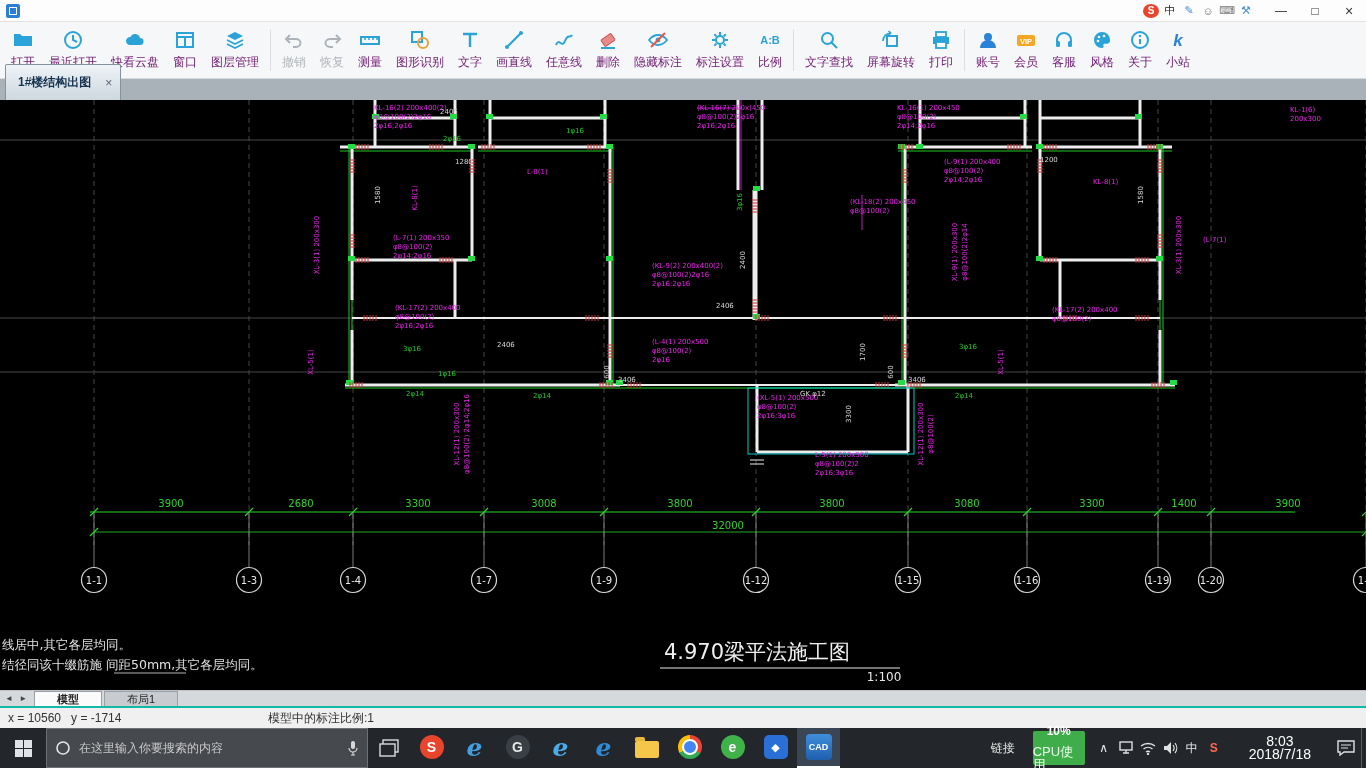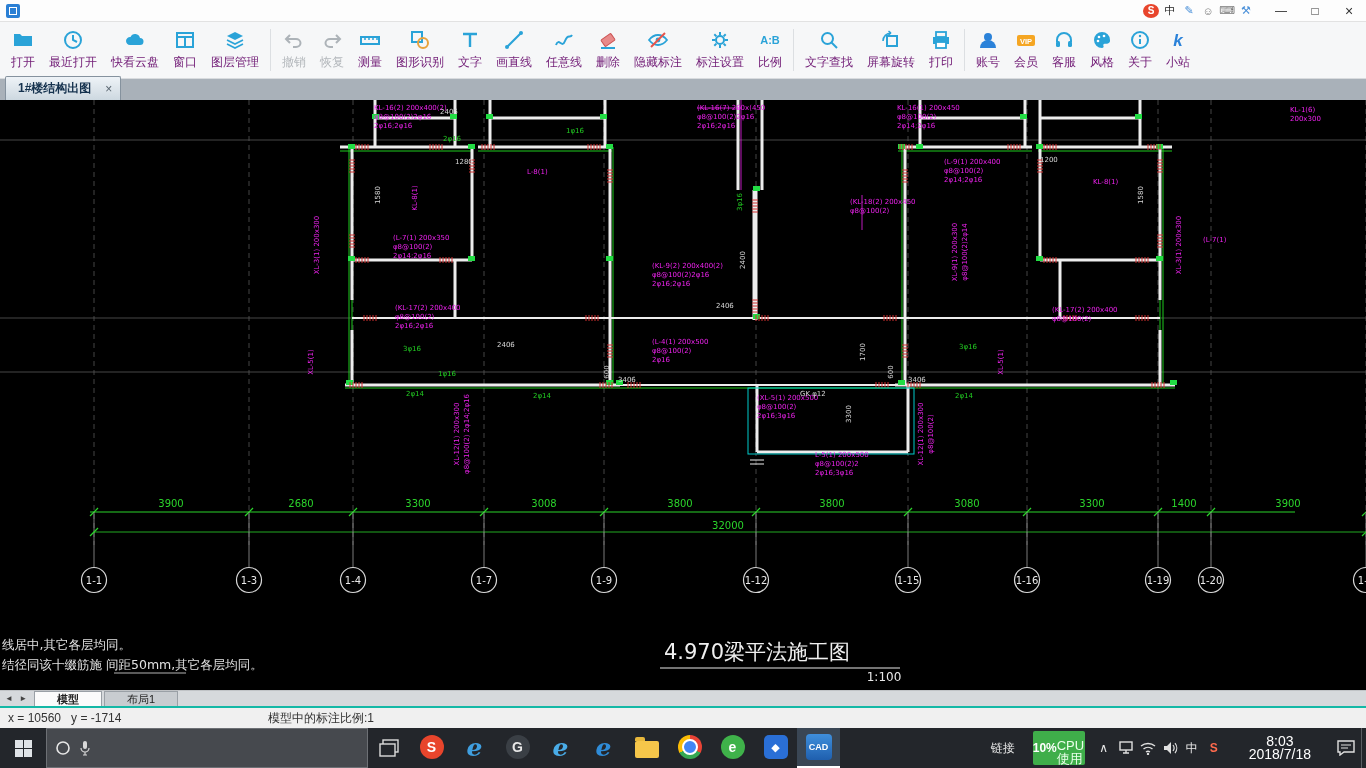--- a/index.html
+++ b/index.html
@@ -18,21 +18,21 @@
 .winbtn.close{font-size:14px}
 
 .toolbar{position:absolute;top:22px;left:0;right:0;height:57px;background:#f6f7f8;border-bottom:1px solid #d8dbde;display:flex;align-items:center;padding:0 4px}
 .tb-item{display:flex;flex-direction:column;align-items:center;justify-content:center;padding:0 7px;height:52px}
 .tb-ico,.tb-ico svg{width:22px;height:22px;display:block}
 .tb-label{font-size:12px;color:#701a75;margin-top:3px;white-space:nowrap}
 .tb-item.disabled .tb-label{color:#b4b8bc}
 .tb-sep{width:1px;height:42px;background:#dcdfe2;margin:0 4px}
 
 .tabbar{position:absolute;top:79px;left:0;right:0;height:21px;background:#a9b1b9;display:flex;align-items:flex-end}
-.tab{height:24px;margin-left:5px;background:linear-gradient(#eef3f7,#cdd8e0);border:1px solid #85929e;border-bottom:none;display:flex;align-items:center;padding:0 8px 0 12px;font-size:12px;font-weight:bold;color:#15324e;border-radius:2px 2px 0 0}
+.tab{height:36px;margin-left:5px;background:linear-gradient(#eef3f7,#cdd8e0);border:1px solid #85929e;border-bottom:none;display:flex;align-items:center;padding:0 8px 0 12px;font-size:12px;font-weight:bold;color:#15324e;border-radius:2px 2px 0 0}
 .tab-close{margin-left:14px;color:#5a6670;font-size:12px;font-weight:normal}
 
 .canvas{position:absolute;top:100px;left:0;width:1366px;height:590px;background:#000}
 .canvas svg{display:block}
 .canvas text{font-family:"DejaVu Sans","Liberation Sans",sans-serif}
 
 .modeltabs{position:absolute;top:690px;left:0;right:0;height:16px;background:#d6d9dc;display:flex;align-items:center;font-size:11px;color:#222;border-top:1px solid #c0c3c6}
 .mt-arrows{font-size:8px;color:#444;margin:0 5px;letter-spacing:2px}
 .mtab{padding:0 22px;height:15px;display:flex;align-items:center;border:1px solid #9aa0a6;border-bottom:none;background:#c8ccd0;margin-right:2px}
 .mtab.active{background:#fbfbfb;font-weight:bold}
@@ -52,21 +52,21 @@
 .glyph-circle{width:24px;height:24px;border-radius:50%;display:flex;align-items:center;justify-content:center;font-weight:bold;font-size:14px}
 .glyph-letter{font-size:25px;font-weight:bold;font-style:italic;font-family:"DejaVu Serif","Liberation Serif",serif;line-height:1}
 .glyph-square{width:24px;height:24px;border-radius:5px;display:flex;align-items:center;justify-content:center;font-size:11px}
 .folder-ico{width:24px;height:17px;background:#f6c64a;border-radius:2px;position:relative;margin-top:4px}
 .folder-ico::before{content:"";position:absolute;top:-4px;left:0;width:10px;height:4px;background:#e8b83c;border-radius:2px 2px 0 0}
 .chrome-ico{width:24px;height:24px;border-radius:50%;background:conic-gradient(#ea4335 0deg 120deg,#34a853 120deg 240deg,#fbbc05 240deg 360deg);position:relative}
 .chrome-ico::after{content:"";position:absolute;left:4px;top:4px;width:12px;height:12px;border-radius:50%;background:#4285f4;border:2px solid #fff}
 .cad-ico{width:26px;height:26px;border-radius:4px;background:linear-gradient(#3f8fdc,#1f5fae);color:#fff;font-size:9px;font-weight:bold;display:flex;align-items:center;justify-content:center}
 .tray{margin-left:auto;display:flex;align-items:center;height:40px}
 .links{font-size:12px;margin:0 18px;color:#e8e8e8}
-.cpu{width:52px;height:34px;background:#3fae4a;border-radius:2px;display:flex;flex-direction:row;align-items:center;justify-content:center;line-height:1;margin-right:8px}
+.cpu{width:52px;height:34px;background:#3fae4a;border-radius:2px;display:flex;flex-direction:column;align-items:center;justify-content:center;line-height:1;margin-right:8px}
 .cpu b{font-size:12px;color:#fff}
 .cpu span{font-size:13px;color:#eaffea;margin-top:8px}
 .tray-ico{width:22px;height:40px;display:flex;align-items:center;justify-content:center;font-size:12px;color:#e8e8e8}
 .clock{text-align:center;font-size:14px;line-height:13px;margin:0 24px;white-space:nowrap;color:#fff}
 .showdesk{width:5px;height:40px;border-left:1px solid #5a5e63;margin-left:4px}
 </style>
 </head>
 <body>
 
 <div class="page">
@@ -738,20 +738,21 @@
         <rect x="0" y="0" width="8" height="8" fill="#dfe3e7"></rect>
           <rect x="9" y="0" width="8" height="8" fill="#dfe3e7"></rect>
         <rect x="0" y="9" width="8" height="8" fill="#dfe3e7"></rect>
           <rect x="9" y="9" width="8" height="8" fill="#dfe3e7"></rect>
       </svg>
     </div>
     <div class="searchbox">
       <svg width="16" height="16" viewBox="0 0 16 16">
         <circle cx="8" cy="8" r="6" fill="none" stroke="#e6e6e6" stroke-width="1.6"></circle>
       </svg>
+      <span class="search-text">在这里输入你要搜索的内容</span>
       <svg width="12" height="16" viewBox="0 0 12 16">
         <rect x="4" y="1" width="4" height="8" rx="2" fill="#d8d8d8"></rect>
         <path d="M2 8a4 4 0 0 0 8 0M6 12v3M4 15h4" stroke="#d8d8d8" stroke-width="1.2" fill="none"></path>
       </svg>
     </div>
     <div class="taskview">
       <svg width="20" height="18" viewBox="0 0 20 18">
         <rect x="4" y="1" width="15" height="12" fill="none" stroke="#dcdcdc" stroke-width="1.4"></rect>
         <rect x="1" y="5" width="15" height="12" fill="#23262b" stroke="#dcdcdc" stroke-width="1.4"></rect>
       </svg>

